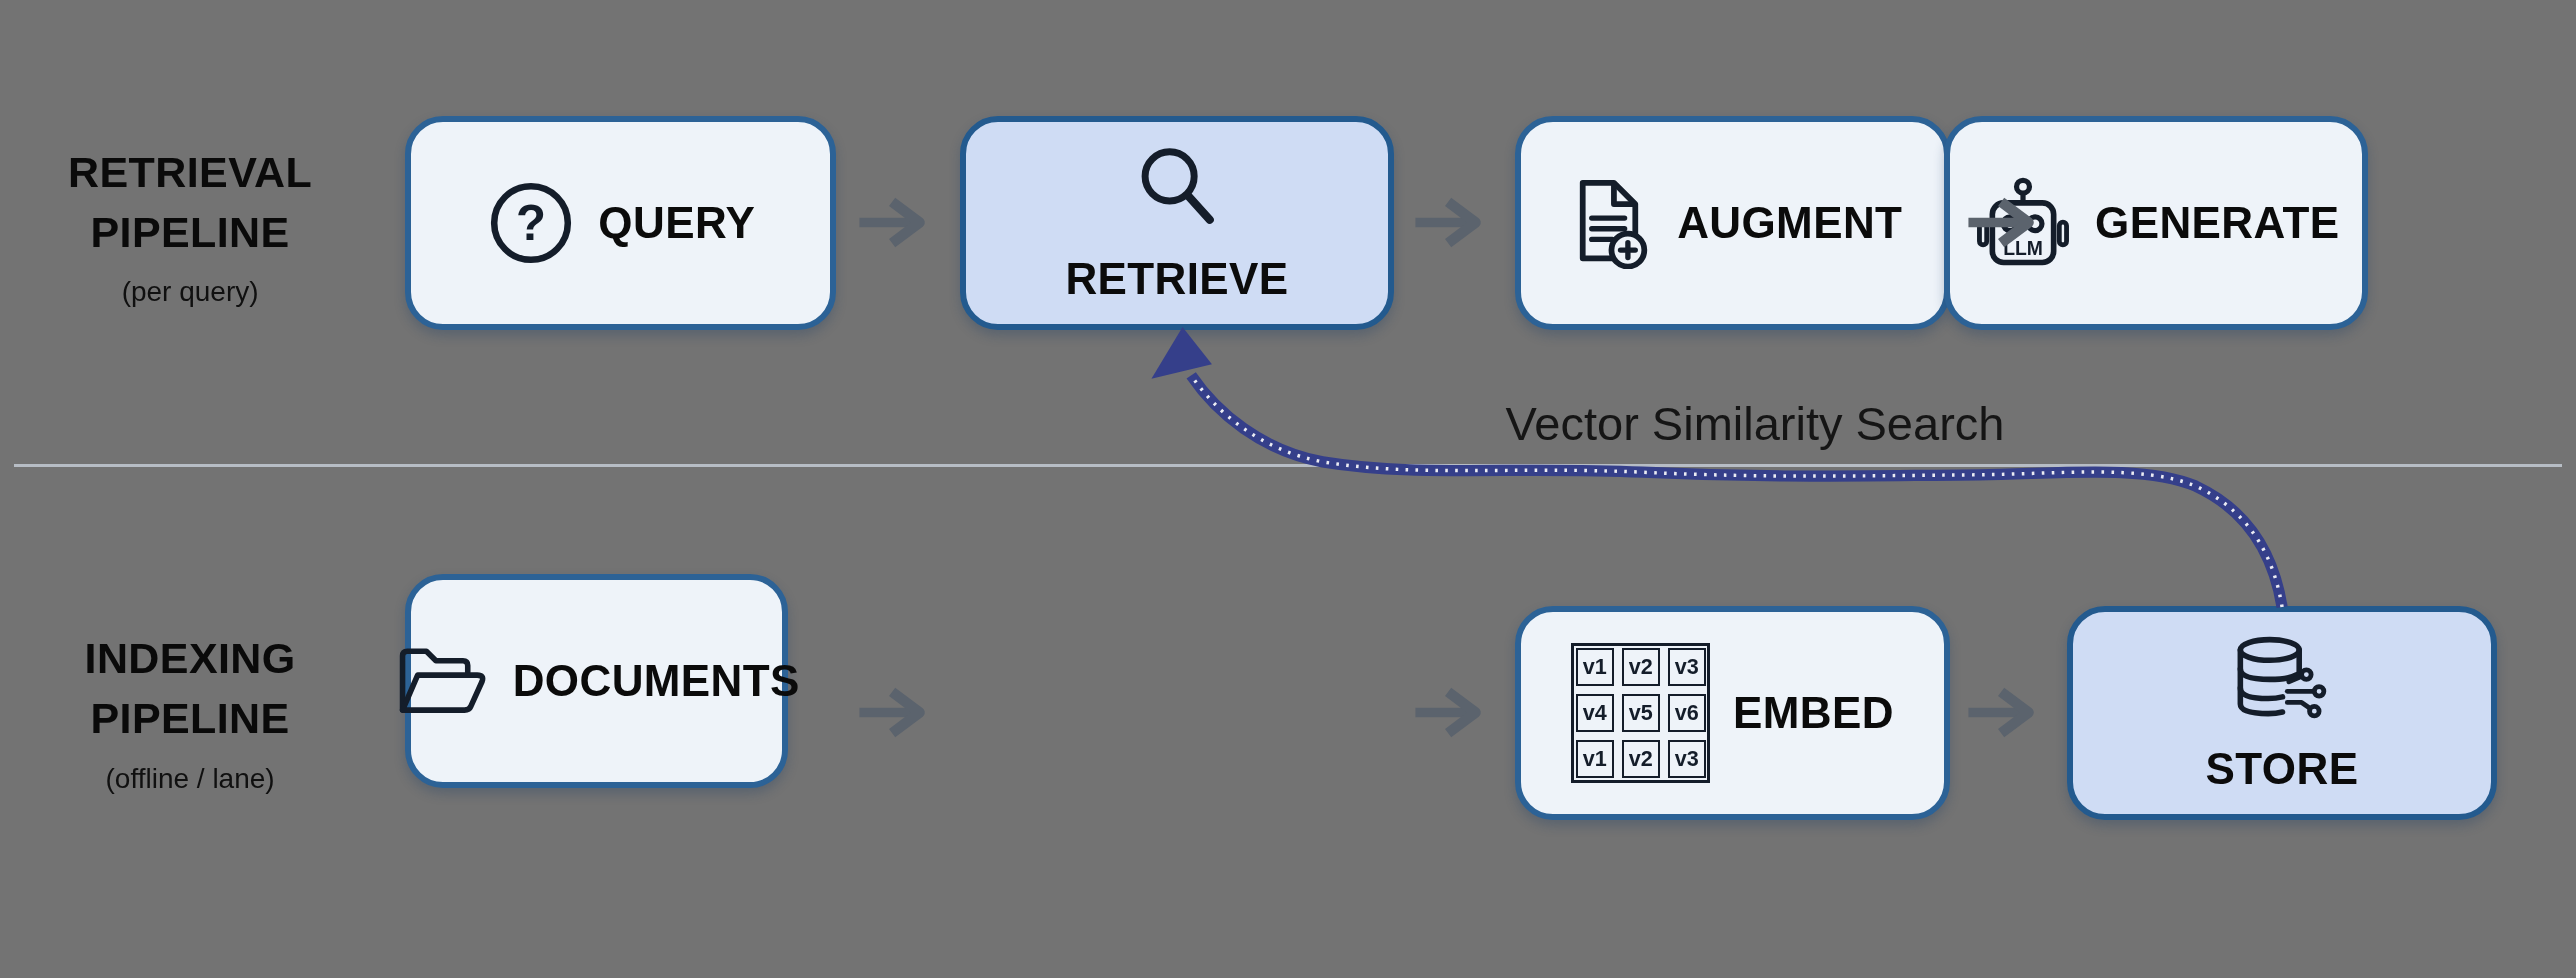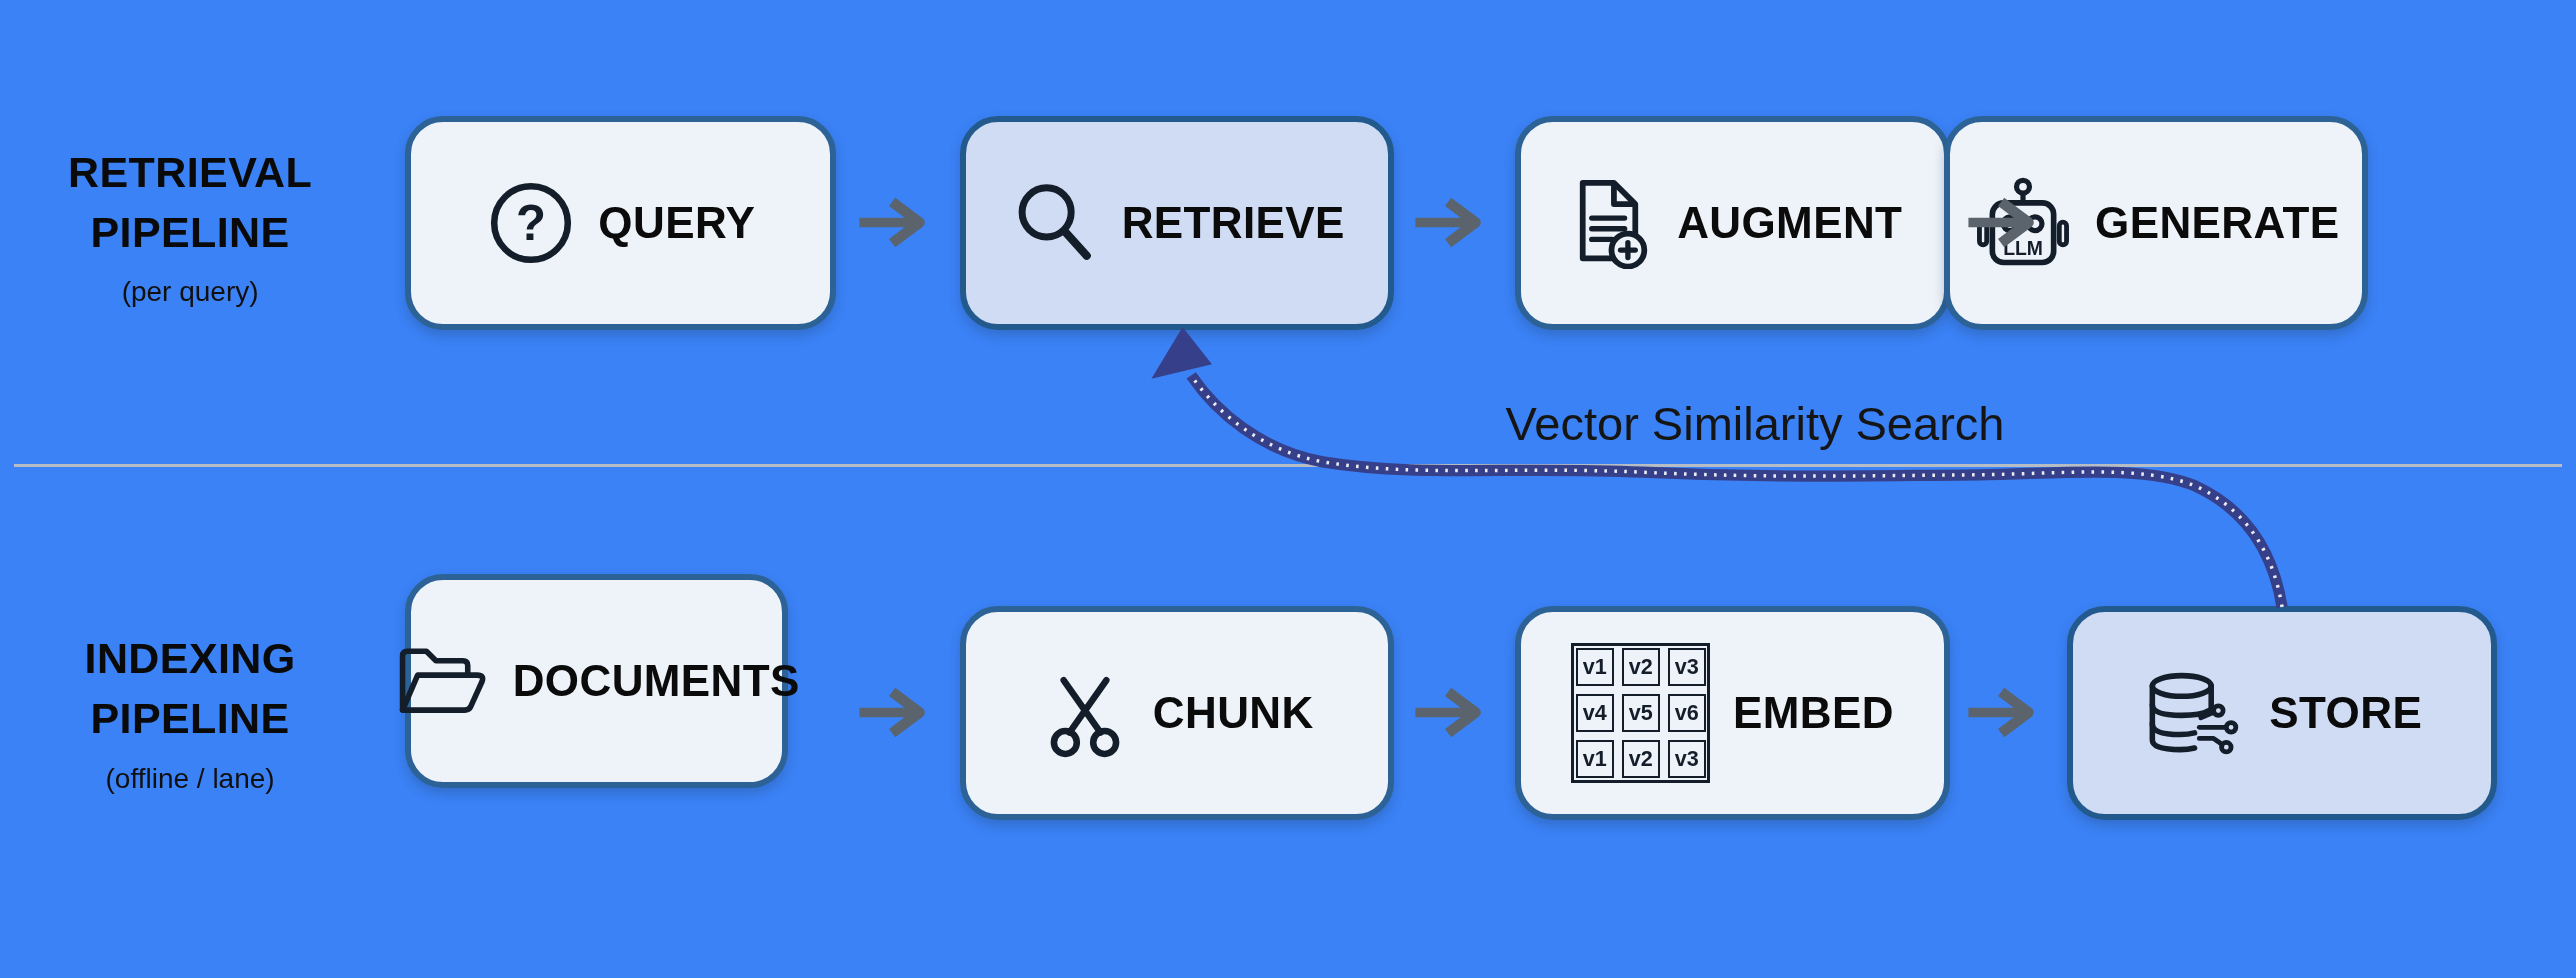--- a/index.html
+++ b/index.html
@@ -1,37 +1,37 @@
 <!DOCTYPE html>
 <html style="font-size:14px"><head>
 <meta charset="utf-8">
 <style>
   html,body { margin:0; padding:0; background:#dfe6ee; }
   .stage {
     position:relative; width:2576px; height:979px;
-    background:#3b82f6; overflow:hidden;
+    background:#737373; overflow:hidden;
     font-family:"Liberation Sans", sans-serif;
   }
   
   .lane-title {
     position:absolute; left:8.6px; width:363px;
     display:flex; flex-direction:column; align-items:center; justify-content:center;
     text-align:center; color:#0a0a0a;
   }
   .lane-title .t-line { font-size:43px; font-weight:bold; line-height:60px; letter-spacing:0.4px; }
   .lane-title .t-sub  { font-size:28px; font-weight:normal; line-height:54px; margin-top:3.5px; color:#101010; }
 
   
   .box {
     position:absolute; height:214px; box-sizing:border-box;
     border:6px solid #2c6296; border-radius:38px; background:#eef3f9;
     box-shadow:0 5.2px 10.4px rgba(30,60,100,0.28);
     display:flex; align-items:center; justify-content:center; gap:22.5px;
   }
-  .box.hl { background:#cfdcf4; border-color:#235a8e; }
+  .box.hl { background:#cfdcf4; border-color:#235a8e;flex-direction:column; }
   .box .label {
     font-size:44px; font-weight:bold; color:#0b0b0b;
     letter-spacing:0.4px; white-space:nowrap;
   }
   .icon-wrap { display:flex; align-items:center; justify-content:center; }
 
   
   .vgrid {
     display:grid; grid-template-columns:repeat(3,38px); grid-template-rows:repeat(3,38px);
     gap:8px; border:3.5px solid #141d2a; padding:1.7px; background:transparent;
@@ -136,32 +136,20 @@
   <div class="box" style="left:405px; top:574px; width:383px;">
     <span class="icon-wrap">
       <svg width="97" height="81" viewBox="0 0 122 100">
         <path d="M12 86 V18 Q12 12 18 12 H42 L54 24 H88 Q94 24 94 30 V38" fill="none" stroke="#141d2a" stroke-width="7" stroke-linejoin="round" stroke-linecap="round"></path>
         <path d="M12 86 L31 42 H106 Q115 42 112 50 L98 81 Q96 86 90 86 Z" fill="none" stroke="#141d2a" stroke-width="7" stroke-linejoin="round"></path>
       </svg>
     </span>
     <span class="label">DOCUMENTS</span>
   </div>
 
-  <div class="box" style="left:960px; top:606px; width:434px;">
-    <span class="icon-wrap">
-      <svg width="90" height="92" viewBox="0 0 110 112">
-        <line x1="29" y1="16" x2="74" y2="80" stroke="#141d2a" stroke-width="8" stroke-linecap="round"></line>
-        <line x1="81" y1="16" x2="36" y2="80" stroke="#141d2a" stroke-width="8" stroke-linecap="round"></line>
-        <circle cx="31" cy="92" r="14" fill="none" stroke="#141d2a" stroke-width="8"></circle>
-        <circle cx="79" cy="92" r="14" fill="none" stroke="#141d2a" stroke-width="8"></circle>
-        <circle cx="55" cy="50" r="4" fill="#141d2a"></circle>
-      </svg>
-    </span>
-    <span class="label">CHUNK</span>
-  </div>
 
   <div class="box" style="left:1515px; top:606px; width:435px;">
     <span class="icon-wrap">
       <div class="vgrid">
         <span class="cell">v1</span>
         <span class="cell">v2</span>
         <span class="cell">v3</span>
         <span class="cell">v4</span>
         <span class="cell">v5</span>
         <span class="cell">v6</span>

